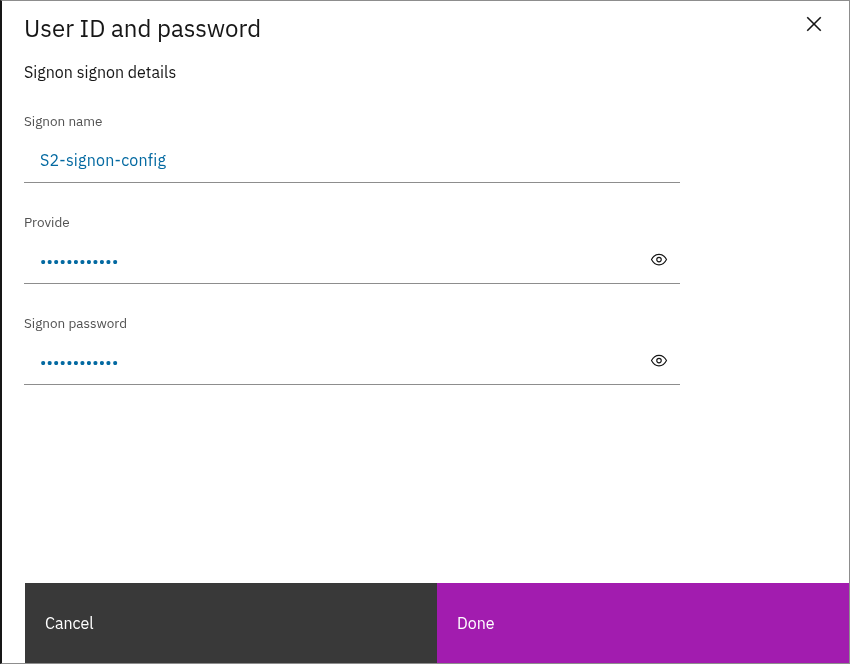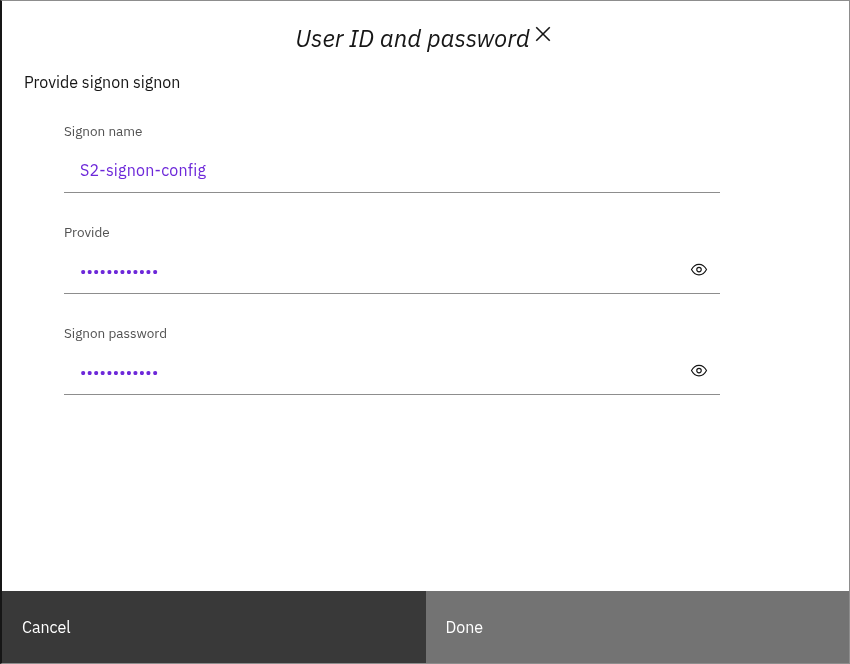--- a/index.html
+++ b/index.html
@@ -17,25 +17,24 @@
       border: 1px solid #8d8d8d;
       border-left: 2px solid #161616;
     }
     .dialog {
       width: 100%;
       height: 100%;
       display: flex;
       flex-direction: column;
     }
     .dialog-header {
-      padding: 22px 24px 0 22px;
+      padding: 12px 24px 0 22px;
       display: flex;
-      justify-content: center;
+      justify-content: space-between;
       align-items: flex-start;
-      font-style: italic;
     }
     .dialog-title {
       font-size: 24px;
       font-weight: 400;
       color: #161616;
       line-height: 1.3;
     }
     .close-btn {
       background: none;
       border: none;
@@ -55,40 +54,39 @@
       padding: 18px 22px 0 22px;
       font-size: 16px;
       color: #161616;
     }
     .form-area {
       padding: 0 22px;
       flex: 1;
     }
     .field {
       margin-top: 30px;
-      margin-left: 40px;
     }
     .field-label {
       font-size: 13.5px;
       color: #525252;
       display: block;
       margin-bottom: 14px;
     }
     .input-wrap {
       position: relative;
       width: 656px;
       max-width: 100%;
       border-bottom: 1px solid #8d8d8d;
     }
     .text-input {
       width: 100%;
       border: none;
       outline: none;
       font-size: 16px;
-      color: #6d28d9;
+      color: #0369a1;
       padding: 6px 40px 12px 16px;
       background: transparent;
       font-family: inherit;
       letter-spacing: 0.2px;
     }
     .eye-btn {
       position: absolute;
       right: 8px;
       top: 50%;
       transform: translateY(-60%);
@@ -99,60 +97,61 @@
       display: flex;
       align-items: center;
       justify-content: center;
     }
     .eye-icon-svg {
       width: 18px;
       height: 18px;
     }
     .footer {
       display: flex;
-      height: 72px;
+      height: 80px;
+      padding-left: 23px;
     }
     .footer-btn {
       flex: 1;
       border: none;
       cursor: pointer;
       font-size: 16px;
       text-align: left;
       padding: 0 20px;
       font-family: inherit;
       display: flex;
       align-items: center;
     }
     .cancel-btn {
       background: #393939;
       color: #ffffff;
     }
     .done-btn {
-      background: #737373;
+      background: #a21caf;
       color: #ffffff;
     }
   </style>
 </head>
 <body>
 
 <div class="dialog">
 
   <div class="dialog-header">
     <h1 class="dialog-title">User ID and password</h1>
     <button class="close-btn">
       <span>
         <svg class="close-icon-svg" viewBox="0 0 16 16" fill="none" stroke="#161616" stroke-width="1.4">
           <line x1="2" y1="2" x2="14" y2="14"></line>
           <line x1="14" y1="2" x2="2" y2="14"></line>
         </svg>
       </span>
     </button>
   </div>
 
-  <div class="dialog-subtitle">Provide signon signon</div>
+  <div class="dialog-subtitle">Signon signon details</div>
 
   <div class="form-area">
 
     <div class="field">
       <label class="field-label">Signon name</label>
       <div class="input-wrap">
         <input type="text" class="text-input" value="S2-signon-config" style="">
       </div>
     </div>
 

